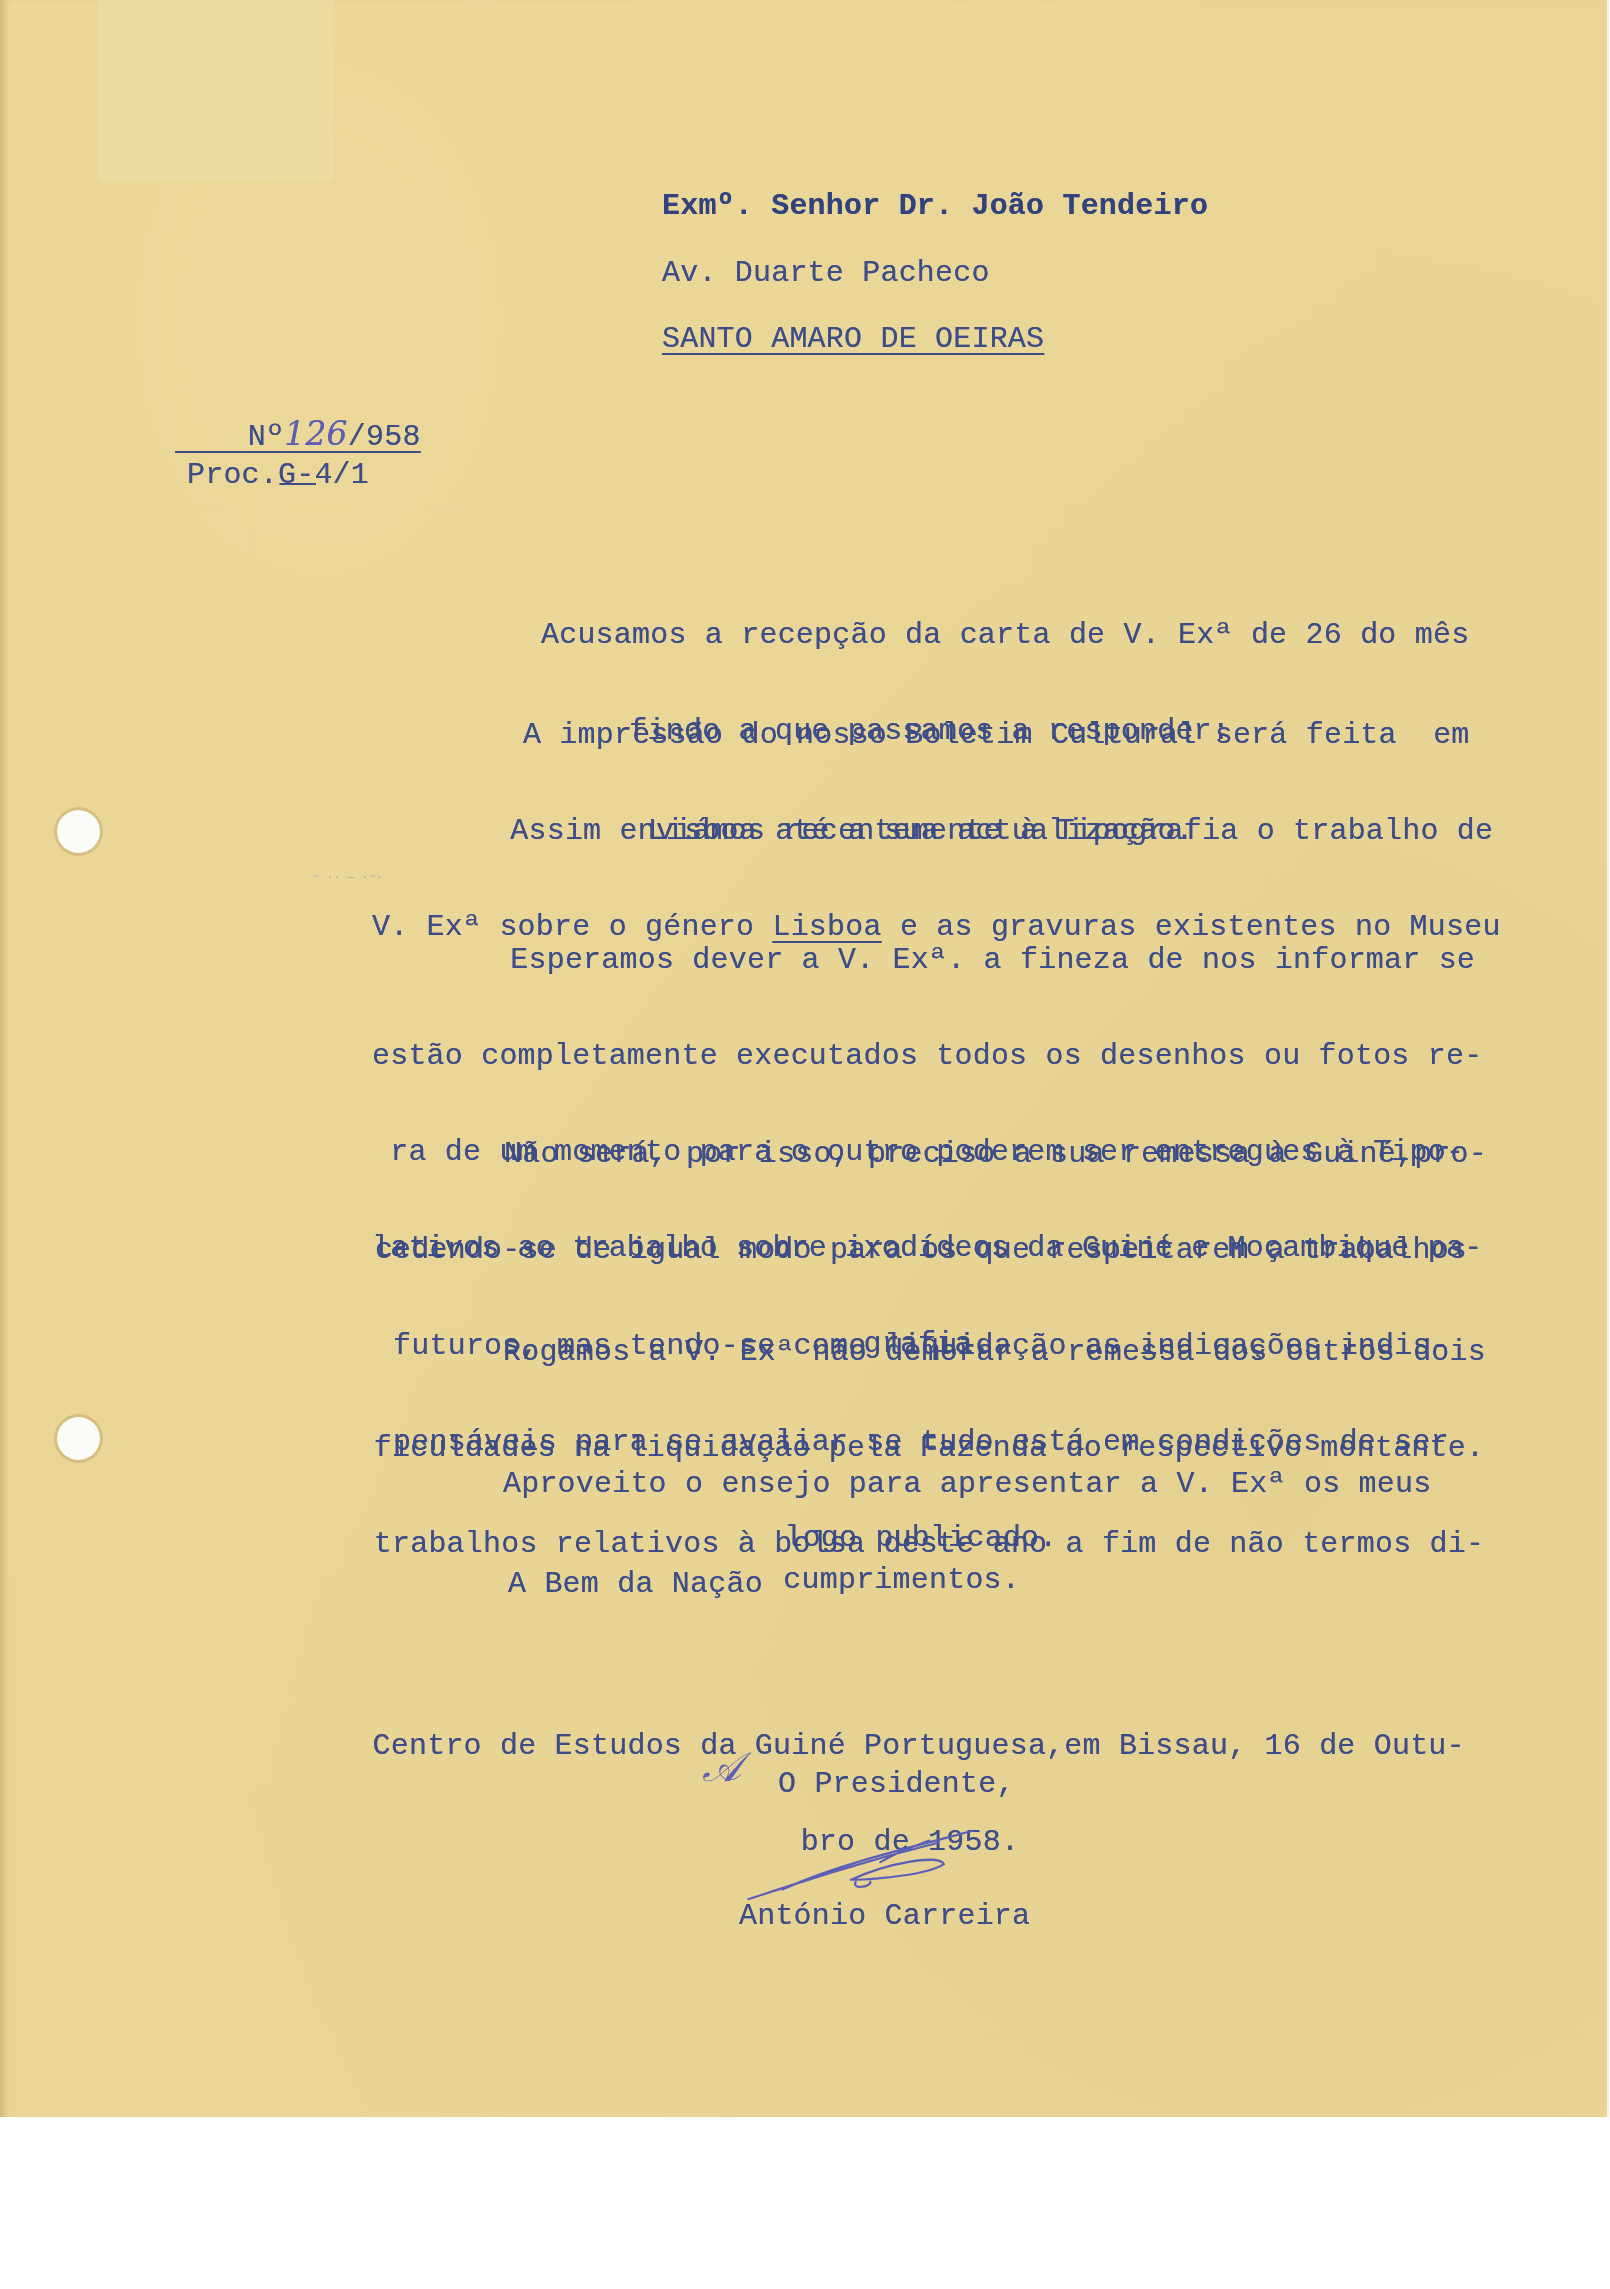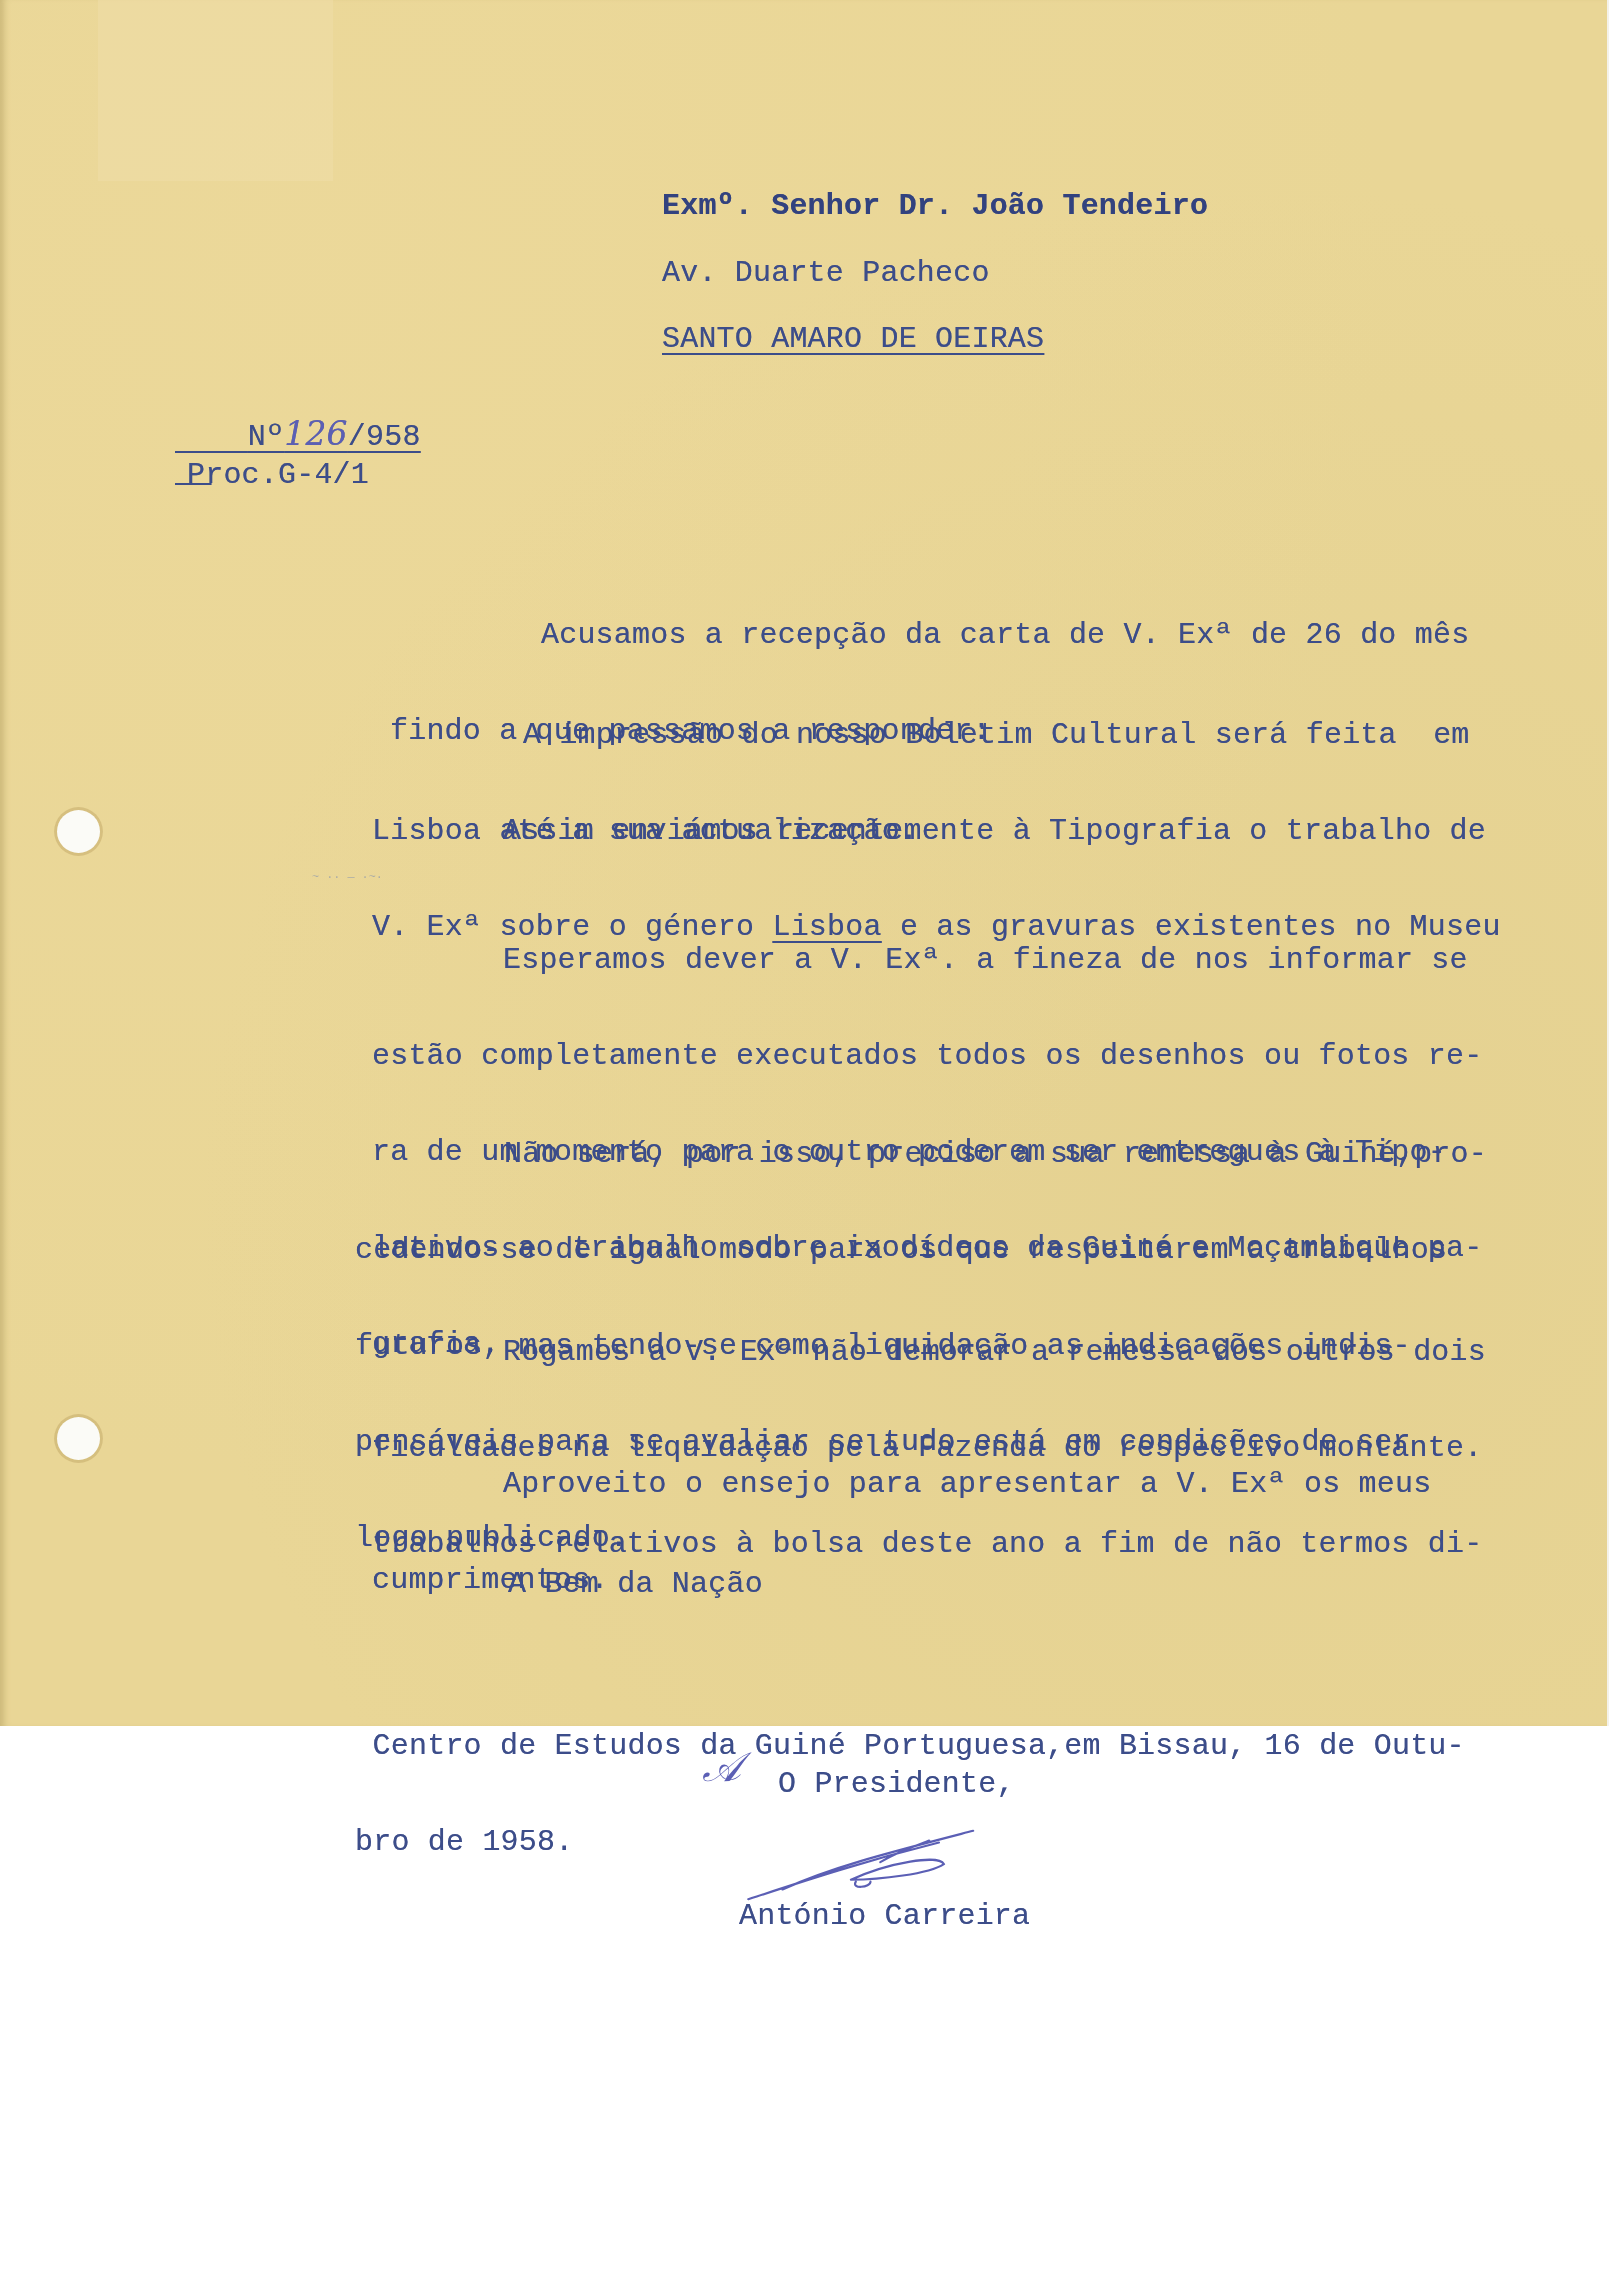--- a/index.html
+++ b/index.html
@@ -3,27 +3,28 @@
   <meta charset="utf-8">
   <style>
     html, body { margin: 0; padding: 0; }
     body {
       width: 1610px; height: 2290px; overflow: hidden;
       background: #ffffff;
       position: relative;
     }
     .paper {
       position: absolute; left: 0; top: 0;
-      width: 1607px; height: 1726px;
+      width: 1607px; height: 2117px;
       background:
         radial-gradient(ellipse at 20% 15%, rgba(240,220,160,0.35), transparent 60%),
         radial-gradient(ellipse at 80% 70%, rgba(215,195,130,0.25), transparent 60%),
         #e9d696;
       box-shadow: inset 7.8px 0 5.9px -3.9px rgba(150,130,70,0.35);
       border-right: 2.9px solid #f4f2ea;
+      text-align: center;
     }
     .lighter-patch {
       position: absolute; left: 98px; top: 0; width: 235px; height: 181px;
       background: rgba(240,222,170,0.5);
     }
     .punch-hole {
       position: absolute; width: 43px; height: 43px; border-radius: 50%;
       background: #fbfbf7;
       box-shadow: 0 0 0 2.9px rgba(200,175,110,0.6);
     }

